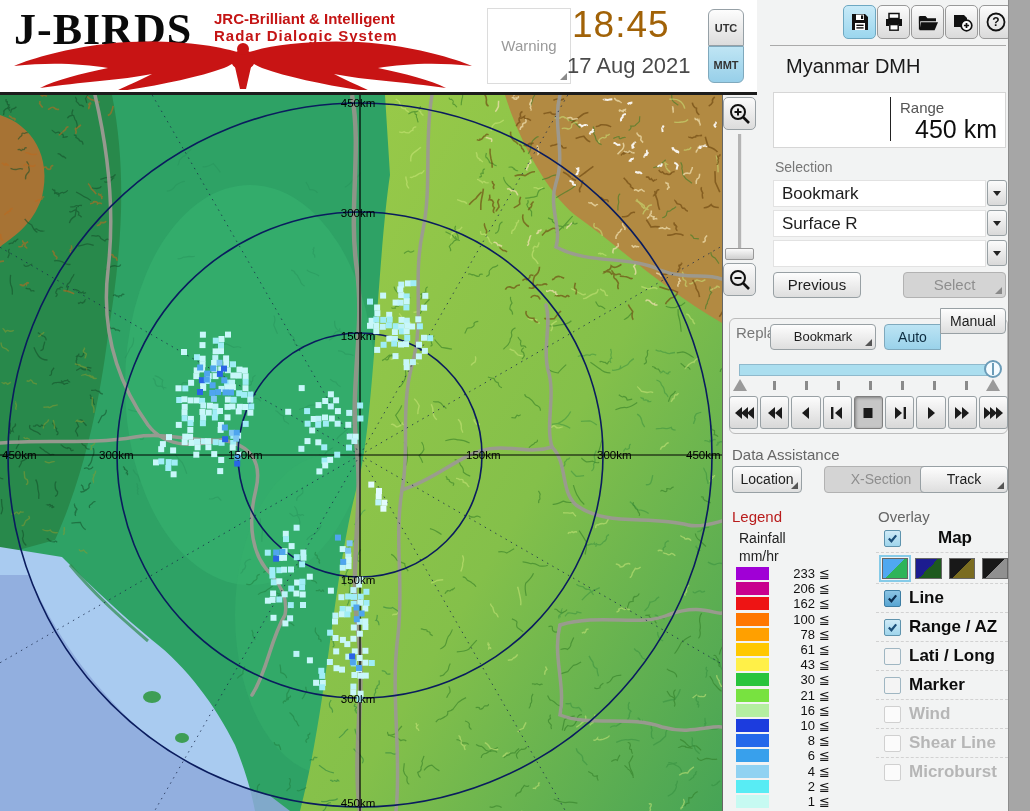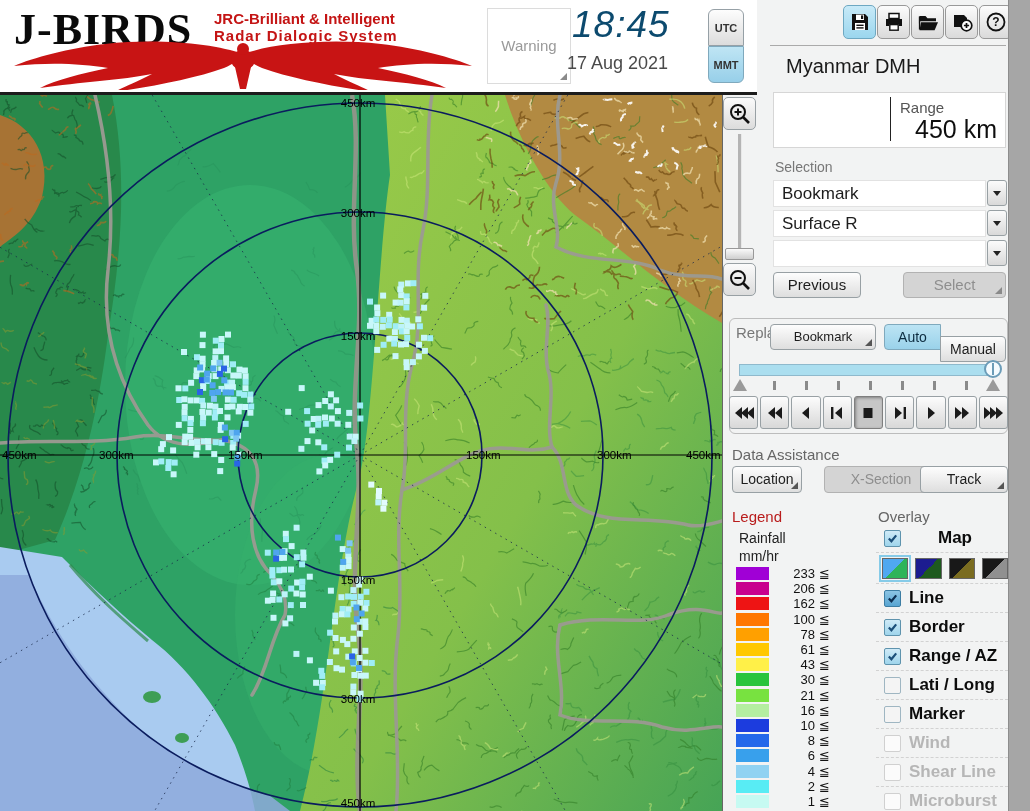--- a/index.html
+++ b/index.html
@@ -10,22 +10,22 @@
   
   #header-left{left:0;top:0;width:757px;height:92px;background:#fff;border-bottom:3px solid #1c1c1c;}
   #logo{left:6px;top:2px;width:474px;height:88px;background:#fff;}
   #logo-title{left:8px;top:2px;font-family:"Liberation Serif","DejaVu Serif",serif;font-weight:bold;font-size:44px;color:#0a0a0a;letter-spacing:1px;}
   .logo-sub{left:208px;color:#c41414;font-weight:bold;font-size:15px;white-space:nowrap;}
   #logo-sub1{top:8px;}
   #logo-sub2{top:25px;letter-spacing:1px;}
   #eagle{left:4px;top:38px;}
   #warning-box{left:487px;top:8px;width:82px;height:74px;background:#fff;border:1px solid #dcdcdc;}
   #warning-label{width:100%;top:28px;text-align:center;color:#9a9a9a;font-size:15px;}
-  #clock-time{left:572px;top:4px;font-size:37px;color:#0c4a6e;letter-spacing:1px;font-style:italic;}
-  #clock-date{left:567px;top:53px;font-size:18px;color:#4a4a4a;white-space:nowrap;}
+  #clock-time{left:572px;top:4px;font-size:37px;color:#a16207;letter-spacing:1px;}
+  #clock-date{left:567px;top:53px;font-size:22px;color:#4a4a4a;white-space:nowrap;}
   .tz-btn{left:708px;width:36px;height:37px;border:1px solid #96a0a6;text-align:center;line-height:37px;font-size:11px;font-weight:bold;color:#333;box-sizing:border-box;}
   #tz-utc{top:9px;border-radius:6px 6px 0 0;background:linear-gradient(#fdfdfd,#dcdcdc);}
   #tz-mmt{top:46px;border-radius:0 0 6px 6px;background:linear-gradient(#bfe5f4,#97cfe9);border-color:#7fa9bd;}
 
   
   .tool-btn{top:5px;width:33px;height:34px;border:1px solid #999;border-radius:5px;background:linear-gradient(#fcfcfc,#dadada);box-sizing:border-box;display:flex;align-items:center;justify-content:center;}
   .tool-btn.active{background:linear-gradient(#c8eaf8,#9bd6ee);border-color:#6ea8c2;}
   #panel-collapse-arrow{left:1013px;top:15px;width:0;height:0;border-top:8px solid transparent;border-bottom:8px solid transparent;border-right:10px solid #555;}
   #station-rule{left:770px;top:45px;width:236px;height:1px;background:#aaa;}
   #station-name{left:786px;top:55px;font-size:20px;color:#1a1a1a;}
@@ -48,21 +48,21 @@
   .btn.disabled{background:#d4d4d4;border-color:#b2b2b2;color:#8e8e8e;}
   #previous-btn{left:773px;top:272px;width:88px;height:26px;font-size:15px;line-height:24px;}
   #select-btn{left:903px;top:272px;width:103px;height:26px;font-size:15px;line-height:24px;}
   .corner-tri{position:absolute;right:3px;bottom:3px;width:0;height:0;border-left:7px solid transparent;border-bottom:7px solid #555;}
   .corner-tri.grey{border-bottom-color:#8a8a8a;}
 
   #replay-box{left:729px;top:318px;width:279px;height:116px;border:1px solid #bcbcbc;border-radius:6px;box-sizing:border-box;}
   #replay-label{left:736px;top:324px;font-size:15px;color:#777;}
   #bookmark-btn{left:770px;top:324px;width:106px;height:26px;font-size:13px;line-height:24px;}
   #auto-btn{left:884px;top:324px;width:57px;height:26px;font-size:14px;line-height:24px;border-radius:4px 0 0 4px;background:linear-gradient(#bce4f4,#9ad2ea);border-color:#7fa9bd;color:#0d2c40;}
-  #manual-btn{left:940px;top:336px;width:66px;height:26px;font-size:14px;line-height:24px;border-radius:0 4px 4px 0;}
+  #manual-btn{left:940px;top:308px;width:66px;height:26px;font-size:14px;line-height:24px;border-radius:0 4px 4px 0;}
   #replay-track{left:739px;top:364px;width:258px;height:12px;background:#abdeef;border:1px solid #8fb9cc;box-sizing:border-box;}
   #replay-handle{left:984px;top:360px;width:18px;height:18px;border-radius:50%;background:#f4fbff;border:2px solid #6b9cb8;box-sizing:border-box;}
   #replay-handle::after{content:"";position:absolute;left:6px;top:1px;width:2px;height:12px;background:#6b9cb8;}
   .tick{top:381px;width:3px;height:9px;background:#8a8a8a;position:absolute;}
   .end-tri{top:379px;width:0;height:0;border-left:7px solid transparent;border-right:7px solid transparent;border-bottom:12px solid #9a9a9a;position:absolute;}
   #playback-row{left:729px;top:396px;width:279px;height:33px;display:flex;gap:2px;}
   .pb-btn{flex:1;border:1px solid #98a0a4;border-radius:3px;background:linear-gradient(#fcfcfc,#d8d8d8);display:flex;align-items:center;justify-content:center;box-sizing:border-box;}
   .pb-btn.pressed{background:#c6c6c6;box-shadow:inset 1px 1px 3px rgba(0,0,0,.35);border-color:#7f7f7f;}
 
   #da-label{left:732px;top:446px;font-size:15px;color:#666;}
@@ -371,28 +371,20 @@
         <span class="mapstyle" style="background: linear-gradient(135deg, rgb(24, 24, 24) 50%, rgb(122, 108, 32) 50%);"></span>
         <span class="mapstyle" style="background: linear-gradient(135deg, rgb(24, 24, 24) 50%, rgb(144, 144, 144) 50%);"></span>
       </div>
       <div class="ov-row">
         <span class="cb on-dark">
           <svg width="11" height="11" viewBox="0 0 12 12">
             <path d="M2,6 L4.8,9 L10,2.6" stroke="#0d2f52" stroke-width="2.4" fill="none"></path>
           </svg>
         </span>
         <span class="ov-label">Line</span>
-      </div>
-      <div class="ov-row">
-        <span class="cb on">
-          <svg width="11" height="11" viewBox="0 0 12 12">
-            <path d="M2,6 L4.8,9 L10,2.6" stroke="#1c4f7a" stroke-width="2.4" fill="none"></path>
-          </svg>
-        </span>
-        <span class="ov-label">Border</span>
       </div>
       <div class="ov-row">
         <span class="cb on">
           <svg width="11" height="11" viewBox="0 0 12 12">
             <path d="M2,6 L4.8,9 L10,2.6" stroke="#1c4f7a" stroke-width="2.4" fill="none"></path>
           </svg>
         </span>
         <span class="ov-label">Range / AZ</span>
       </div>
       <div class="ov-row">

